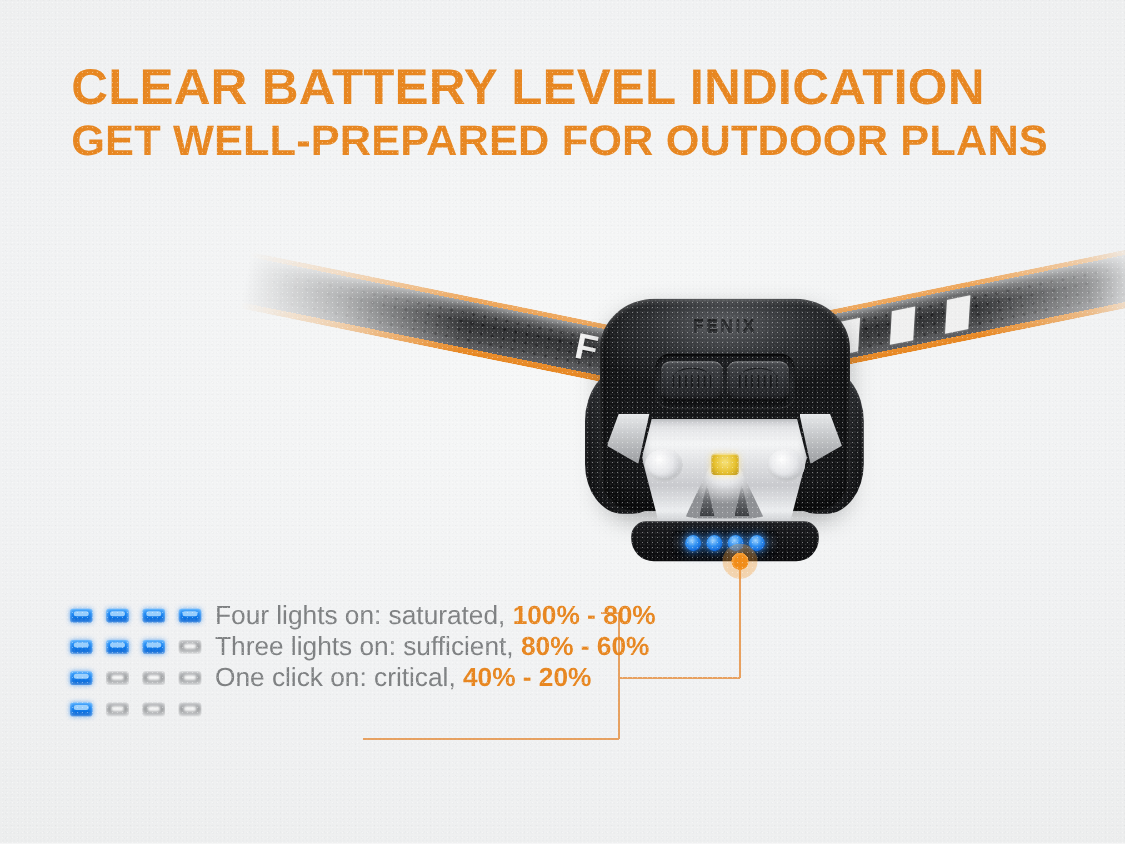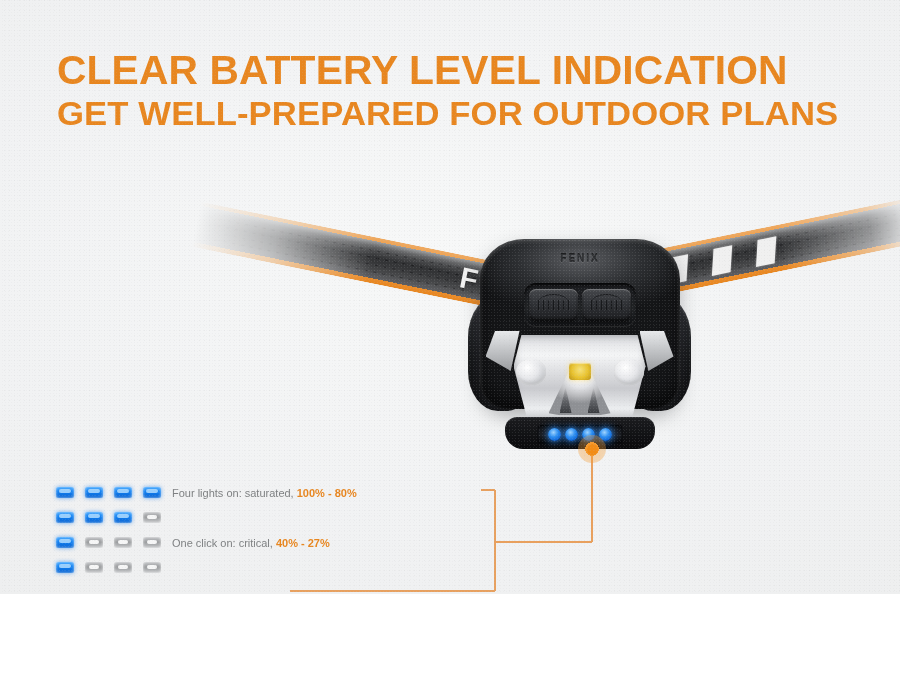--- a/index.html
+++ b/index.html
@@ -8,21 +8,21 @@
     padding: 0;
     background: #ffffff;
   }
   body {
     font-family: "Liberation Sans", sans-serif;
   }
 
   #poster {
     position: relative;
     width: 900px;
-    height: 594px;
+    height: 675px;
     overflow: hidden;
     background:
       radial-gradient(ellipse 900px 520px at 50% 42%, #f7f8f8 0%, #f1f2f3 55%, #eceded 100%);
   }
 
   
   #poster::before {
     content: "";
     position: absolute;
     inset: 0;
@@ -204,21 +204,21 @@
   }
   .lamp-wing.right {
     right: 6px;
     border-radius: 10px 34px 30px 26px / 14px 44px 40px 30px;
   }
   .lamp-brand {
     position: absolute;
     left: 50%;
     top: 14px;
     transform: translateX(-50%);
-    font-size: 10px;
+    font-size: 14px;
     font-weight: bold;
     color: #2f3134;
     letter-spacing: 2px;
     text-shadow: 0 1px 0 rgba(255,255,255,.10), 0 -1px 0 rgba(0,0,0,.6);
   }
   .button-housing {
     position: absolute;
     left: 50%;
     top: 44px;
     transform: translateX(-50%);
@@ -446,21 +446,21 @@
   .cell.off::after {
     content: "";
     position: absolute;
     left: 4px; right: 4px; top: 2.5px;
     height: 4px;
     border-radius: 2px;
     background: rgba(255,255,255,.9);
     filter: blur(.7px);
   }
   .legend-text {
-    font-size: 11px;
+    font-size: 21px;
     color: #7e8082;
     line-height: 18px;
     white-space: nowrap;
   }
   .legend-text .pct {
     color: #e8861f;
     font-weight: bold;
   }
 </style>
 </head>
@@ -556,33 +556,37 @@
       </div>
     </div>
 
     <div class="legend-row">
       <div class="cells">
         <div class="cell on"></div>
         <div class="cell on"></div>
         <div class="cell on"></div>
         <div class="cell off"></div>
       </div>
+      <div class="legend-text">
+        <span>Three lights on: sufficient,</span>
+        <span class="pct">80% - 60%</span>
+      </div>
     </div>
 
 
     <div class="legend-row">
       <div class="cells">
         <div class="cell on"></div>
         <div class="cell off"></div>
         <div class="cell off"></div>
         <div class="cell off"></div>
       </div>
       <div class="legend-text">
         <span>One click on: critical,</span>
-        <span class="pct">40% - 27%</span>
+        <span class="pct">40% - 20%</span>
       </div>
     </div>
 
     <div class="legend-row">
       <div class="cells">
         <div class="cell on"></div>
         <div class="cell off"></div>
         <div class="cell off"></div>
         <div class="cell off"></div>
       </div>

